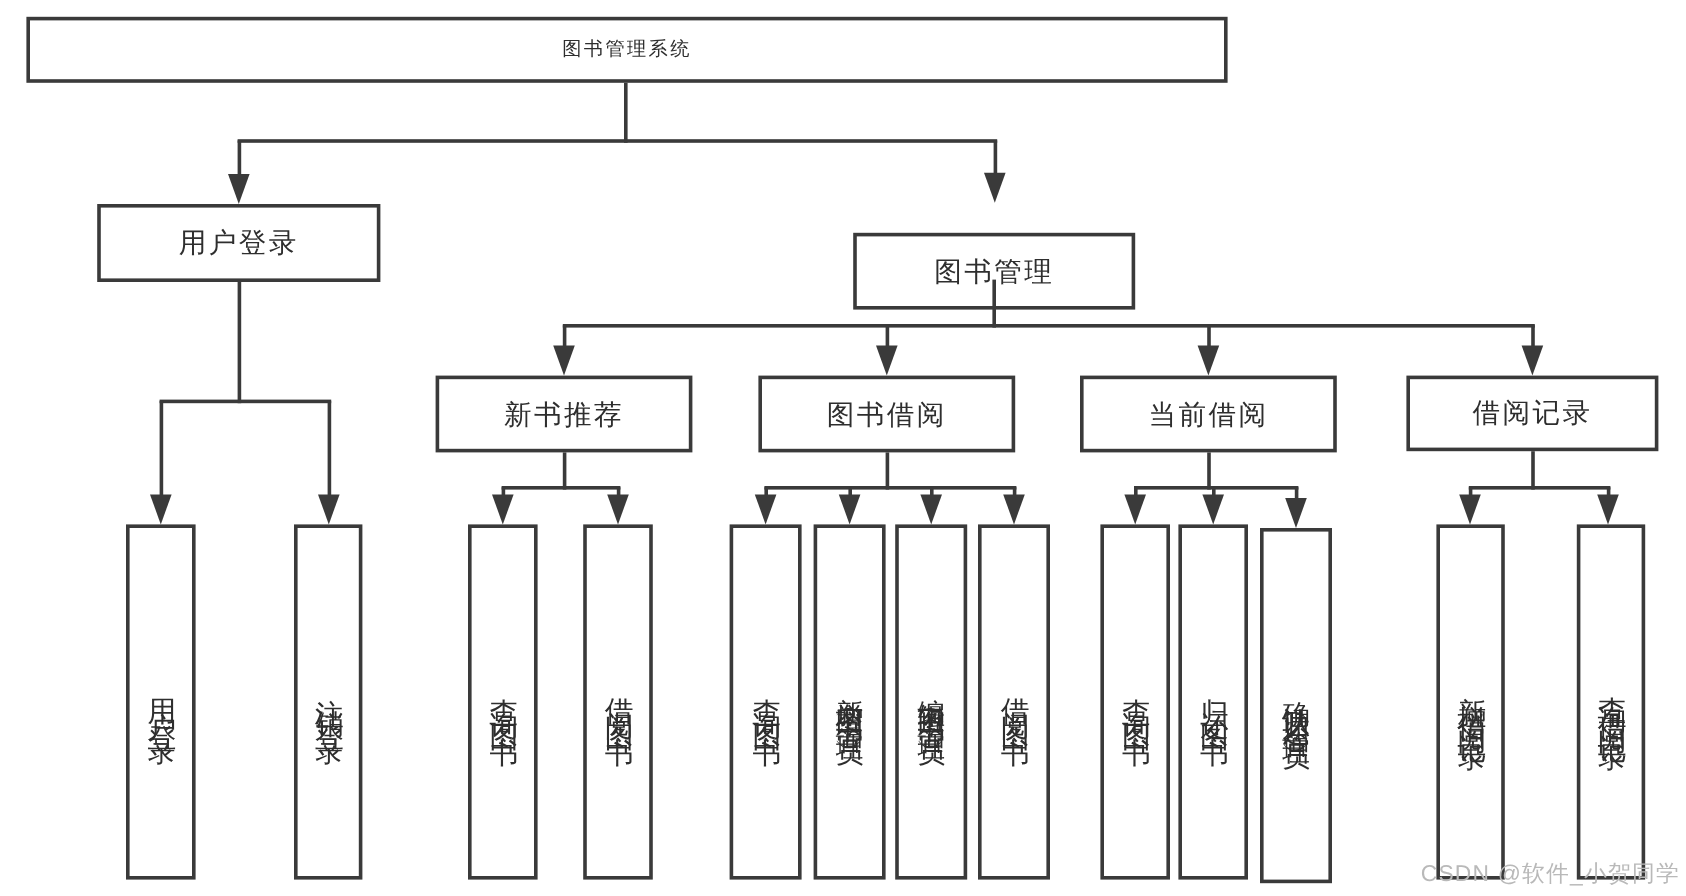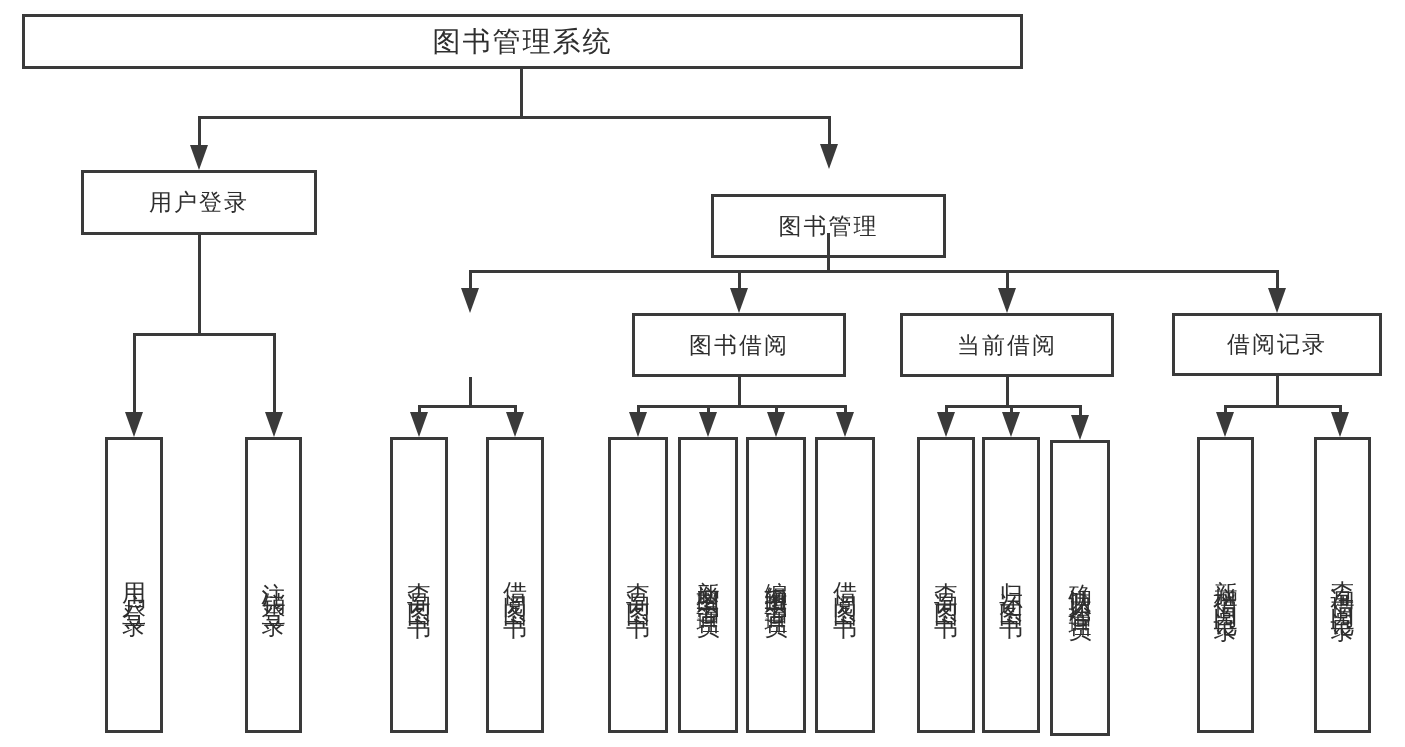--- a/index.html
+++ b/index.html
@@ -9,21 +9,21 @@
     background:#fff; overflow:hidden;
     font-family:"Liberation Sans","DejaVu Sans",sans-serif;
     color:var(--text);
   }
   .box {
     position:absolute; box-sizing:border-box;
     border:3px solid var(--line); background:#fff;
     display:flex; align-items:center; justify-content:center;
   }
   .box.h .lbl { font-size:23px; letter-spacing:2px; white-space:nowrap; }
-  .box.root .lbl { font-size:28px; }
+  .box.root .lbl { font-size:16px; }
   .box.v .lbl {
     writing-mode:vertical-rl; text-orientation:mixed;
     font-size:23px; line-height:1; white-space:nowrap;
   }
   .box.v .lbl.loose { letter-spacing:11px; font-size:24px; }
   .box.v .lbl.mid   { letter-spacing:8px;  font-size:24px; }
   .box.v .lbl.tight { letter-spacing:5px;  font-size:23px; }
   .line { position:absolute; background:var(--line); }
   .arrowhead {
     position:absolute; width:0; height:0;
@@ -34,28 +34,32 @@
   .wm {
     position:absolute; left:1184px; top:715px;
     font-size:19px; color:#b9b9b9; letter-spacing:1px;
     white-space:nowrap; z-index:5;
   }
 </style>
 </head>
 <body>
 
 <div id="canvas">
+  <span class="wm" style="color: rgb(185, 185, 185);">CSDN @软件_小贺同学</span>
 <div class="box h root" style="left: 22px; top: 14px; width: 1001px; height: 55px;">
       <span class="lbl">图书管理系统</span>
     </div>
     <div class="box h" style="left: 81px; top: 170px; width: 236px; height: 65px;">
       <span class="lbl">用户登录</span>
     </div>
     <div class="box h" style="left: 711px; top: 169px; width: 235px; height: 64px; margin-top: 25px;">
       <span class="lbl">图书管理</span>
+    </div>
+    <div class="box h" style="left: 363px; top: 313px; width: 214px; height: 64px;">
+      <span class="lbl">新书推荐</span>
     </div>
     <div class="box h" style="left: 900px; top: 313px; width: 214px; height: 64px;">
       <span class="lbl">当前借阅</span>
     </div>
     <div class="box h" style="left: 632px; top: 313px; width: 214px; height: 64px;">
       <span class="lbl">图书借阅</span>
     </div>
     <div class="box h" style="left: 1172px; top: 313px; width: 210px; height: 63px;">
       <span class="lbl">借阅记录</span>
     </div>

